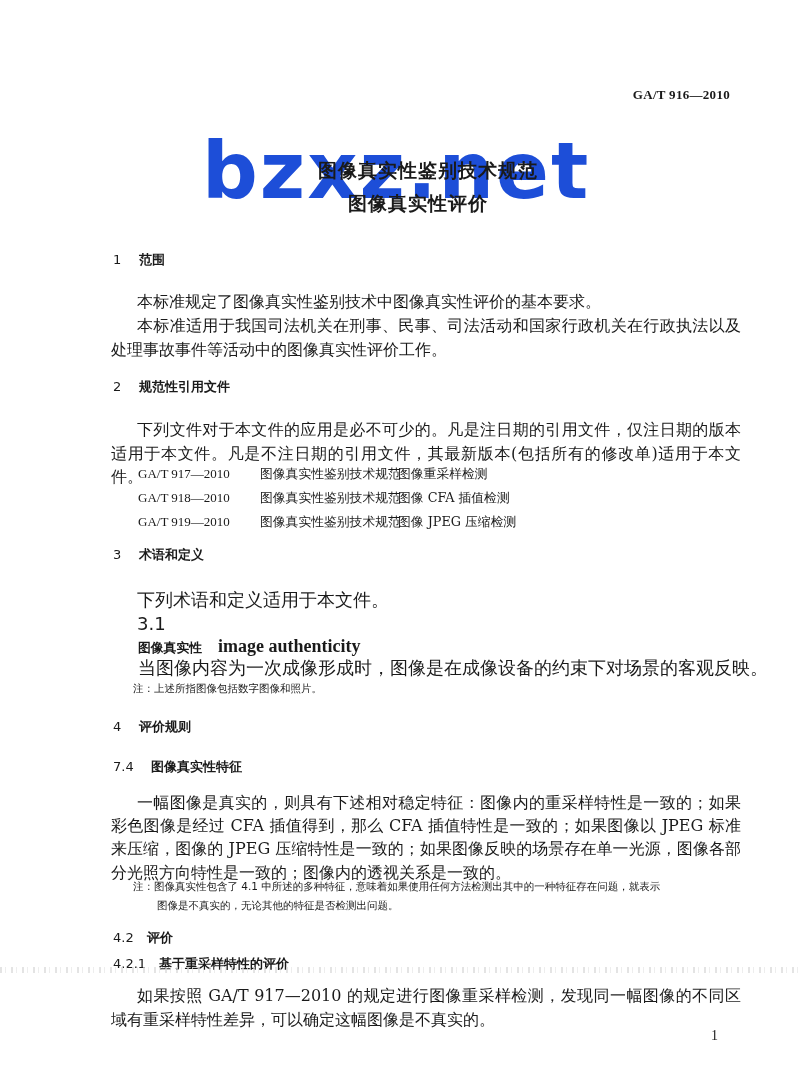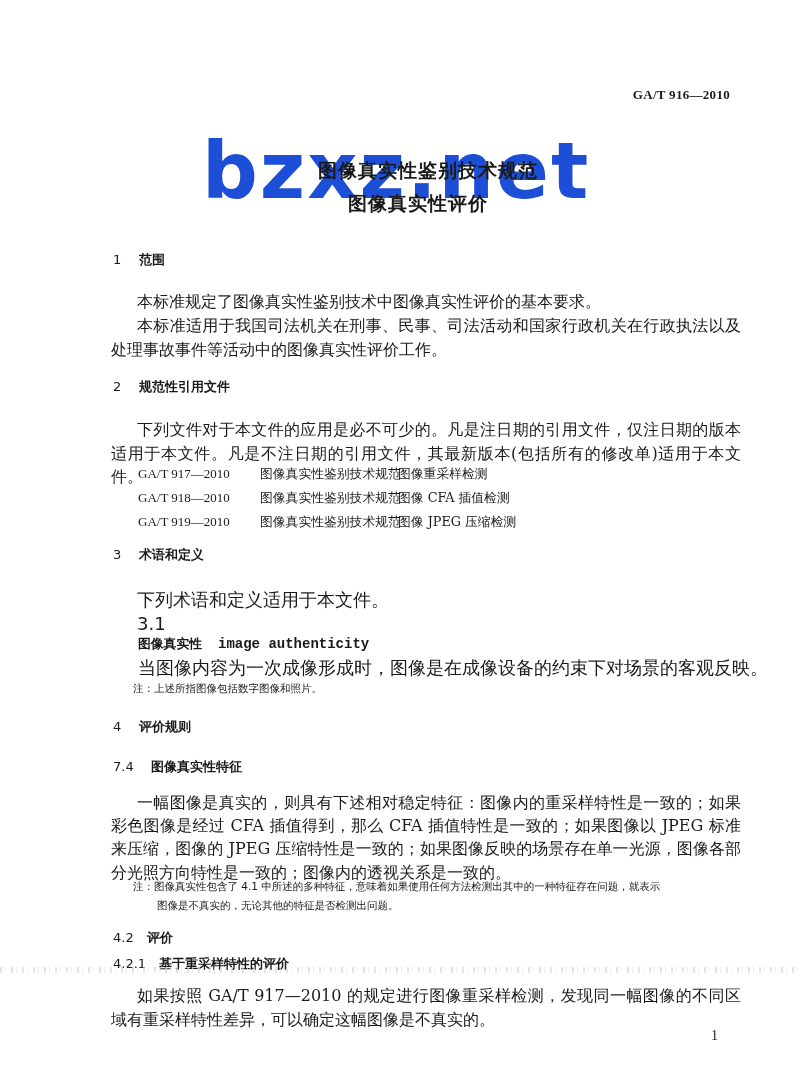--- a/index.html
+++ b/index.html
@@ -14,21 +14,21 @@
   .h { font-family:"DejaVu Sans", sans-serif; font-size:13px; font-weight:bold; }
   .h .num { display:inline-block; width:30px; font-weight:normal; }
   .h1 .num { width:26px; }
   .p { font-size:18px; line-height:24px; }
   .para { position:absolute; left:111px; width:630px; font-size:16px; line-height:23.5px; text-indent:26px; white-space:normal; text-align:justify; }
   .note { font-family:"DejaVu Sans", sans-serif; font-size:10.5px; }
   .ref { left:138px; font-size:12.8px; }
   .ref .code { display:inline-block; width:122px; font-family:"Liberation Serif", serif; font-size:13px; }
   .ref .std { display:inline-block; width:138px; }
   .term { left:138px; font-size:12.8px; font-weight:bold; }
-  .term .en { font-family:Liberation Mono, monospace; margin-left:16px; font-size:14px; }
+  .term .en { font-family:Liberation Serif, serif; margin-left:16px; font-size:18px; }
   .noise { position:absolute; left:0; top:967px; width:800px; height:6px;
            background:repeating-linear-gradient(90deg, #d8d8d8 0 2px, transparent 2px 5px, #e6e6e6 5px 6px, transparent 6px 11px); opacity:0.7; }
   .page-num { right:82px; top:1028px; font-family:"Liberation Serif", serif; font-size:14px; }
 </style>
 </head>
 <body>
 
 <div class="abs std-code">GA/T 916—2010</div>
 
 <div class="abs watermark">bzxz.net</div>

